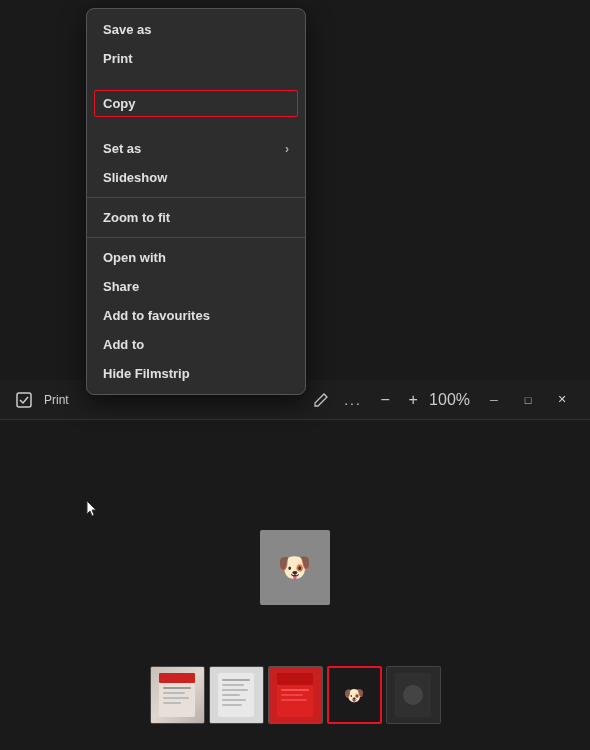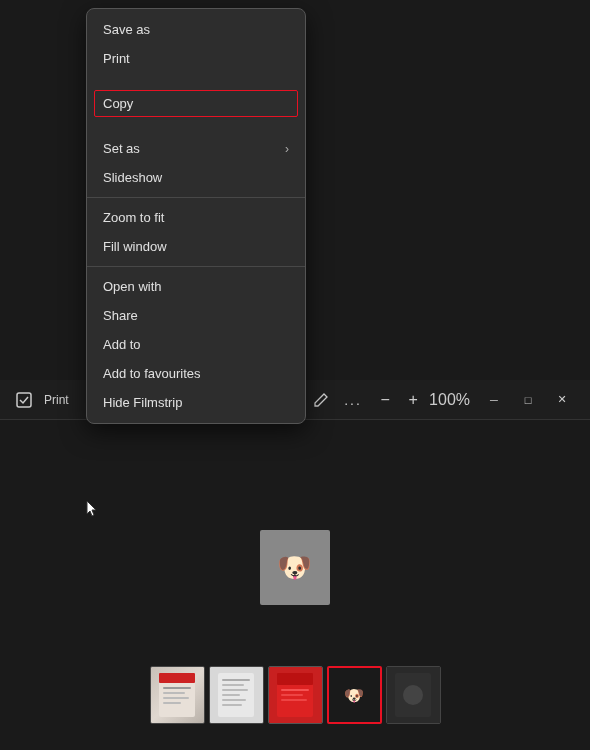--- a/index.html
+++ b/index.html
@@ -180,20 +180,21 @@
 
     .menu-item {
       display: flex;
       align-items: center;
       justify-content: space-between;
       padding: 7px 16px;
       color: #e0e0e0;
       font-size: 13px;
       cursor: pointer;
       user-select: none;
+      font-weight: bold;
     }
 
     .menu-item.highlighted {
       background: transparent;
       outline: 1.5px solid #e81123;
       outline-offset: -2px;
       border-radius: 3px;
       margin: 16px 6px;
       padding: 7px 10px;
     }
@@ -368,35 +369,32 @@
         <span>Set as</span>
         <span class="menu-arrow">›</span>
       </div>
       <div class="menu-item">
         <span>Slideshow</span>
       </div>
       <div class="menu-separator"></div>
       <div class="menu-item">
         <span>Zoom to fit</span>
       </div>
-      <div class="menu-item">
-        <span>Fill window</span>
-      </div>
       <div class="menu-separator"></div>
       <div class="menu-item">
         <span>Open with</span>
       </div>
       <div class="menu-item">
         <span>Share</span>
       </div>
       <div class="menu-item">
+        <span>Add to favourites</span>
+      </div>
+      <div class="menu-item">
         <span>Add to</span>
-      </div>
-      <div class="menu-item">
-        <span>Add to favourites</span>
       </div>
       <div class="menu-item">
         <span>Hide Filmstrip</span>
       </div>
     </div>
 
   <div class="cursor" style="left:86px;top:500px;">
     <svg width="12" height="18" viewBox="0 0 12 18" fill="none">
       <path d="M1 1L1 14L4 11L6 16L8 15L6 10L10 10Z" fill="white" stroke="#333" stroke-width="1"></path>
     </svg>

